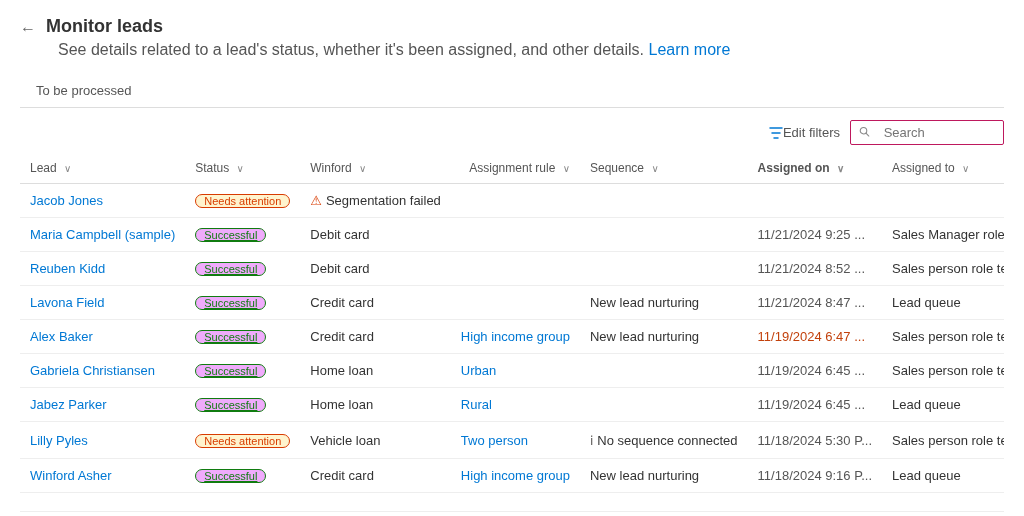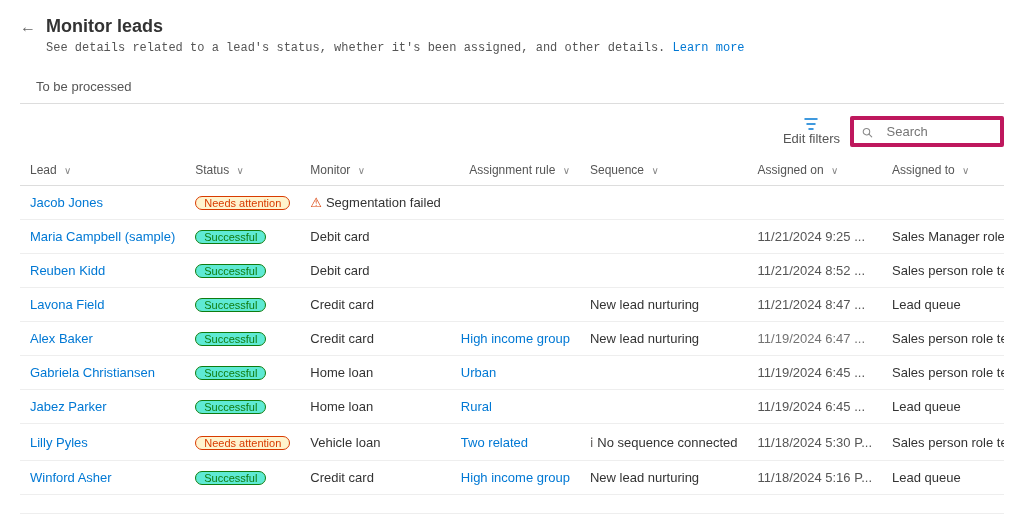--- a/index.html
+++ b/index.html
@@ -3,52 +3,52 @@
   <meta charset="utf-8">
   <style>
     * { box-sizing: border-box; margin: 0; padding: 0; }
     body { font-family: 'Segoe UI', Arial, sans-serif; font-size: 13px; color: #333; background: #fff; overflow-x: hidden; }
 
     .page { padding: 16px 20px; }
 
     .header { display: flex; align-items: center; gap: 10px; margin-bottom: 4px; }
     .back-btn { background: none; border: none; cursor: pointer; color: #666; font-size: 16px; display: flex; align-items: center; }
     .page-title { font-size: 18px; font-weight: 600; color: #333; }
-    .subtitle { font-size: 12px; color: #555; margin-left: 26px; margin-bottom: 16px; font-family: Liberation Mono, monospace; }
+    .subtitle { font-size: 16px; color: #555; margin-left: 38px; margin-bottom: 16px; }
     .subtitle a { color: #0078d4; text-decoration: none; }
 
     .tabs { display: flex; gap: 10px; margin-bottom: 0; border-bottom: 1px solid #ddd; padding-left: 0; }
     .tab { padding: 8px 16px; cursor: pointer; font-size: 13px; color: #555; border-bottom: 2px solid transparent; margin-bottom: -1px; }
     .tab.active { color: #0078d4; border-bottom: 2px solid #0078d4; font-weight: 500; }
 
     .toolbar { display: flex; justify-content: flex-end; align-items: center; gap: 10px; padding: 12px 0 8px; }
-    .edit-filters-btn { display: flex; align-items: center; background: none; border: none; cursor: pointer; color: #555; font-size: 13px; flex-direction: column; }
-    .search-box { display: flex; align-items: flex-end; border: 4px solid #be185d; border-radius: 2px; padding: 4px 8px; gap: 14px; width: 154px; }
+    .edit-filters-btn { display: flex; align-items: center; background: none; border: none; cursor: pointer; color: #555; font-size: 13px; }
+    .search-box { display: flex; align-items: flex-start; border: 1px solid #be185d; border-radius: 2px; padding: 4px 8px; gap: 14px; width: 154px; }
     .search-box input { border: none; outline: none; font-size: 13px; color: #333; width: 100%; background: transparent; }
 
     .table-container { overflow-x: auto; }
     table { width: 100%; border-collapse: collapse; min-width: 960px; }
     thead tr { border-bottom: 1px solid #ddd; }
     thead th { padding: 8px 10px; text-align: left; font-weight: 500; color: #555; font-size: 12px; white-space: nowrap; cursor: pointer; user-select: none; }
     thead th .sort-icon { margin-left: 4px; color: #888; font-size: 10px; }
     tbody tr { border-bottom: 1px solid #eee; }
     tbody td { padding: 9px 10px; font-size: 13px; vertical-align: middle; white-space: nowrap; }
 
     .lead-link { color: #0078d4; text-decoration: none; cursor: pointer; text-align: center; }
 
     .badge { display: inline-block; padding: 0 8px; border-radius: 10px; font-size: 11px; font-weight: 500; }
-    .badge-success { background: #5eead4; color: #107c10; border: 1px solid #107c10; }
+    .badge-success { background: #f0abfc; color: #107c10; border: 1px solid #107c10; text-decoration: underline; }
     .badge-attention { background: #fff4ce; color: #d83b01; border: 1px solid #d83b01; }
 
     .col-lead { width: 160px; }
     .col-status { width: 130px; }
     .col-segment { width: 140px; }
     .col-assignment { width: 160px; text-align: right; }
     .col-sequence { width: 180px; }
-    .col-assigned-on { width: 140px; }
+    .col-assigned-on { width: 140px; font-weight: bold; }
     .col-assigned-to { width: 160px; }
   </style>
 </head>
 <body>
 
 <div class="page">
 
   <div class="header">
     <button class="back-btn">
       <span>←</span>
@@ -86,21 +86,21 @@
         <tr>
           <th class="col-lead">
             <span>Lead</span>
             <span class="sort-icon">∨</span>
           </th>
           <th class="col-status">
             <span>Status</span>
             <span class="sort-icon">∨</span>
           </th>
           <th class="col-segment">
-            <span>Monitor</span>
+            <span>Winford</span>
             <span class="sort-icon">∨</span>
           </th>
           <th class="col-assignment">
             <span>Assignment rule</span>
             <span class="sort-icon">∨</span>
           </th>
           <th class="col-sequence">
             <span>Sequence</span>
             <span class="sort-icon">∨</span>
           </th>
@@ -150,21 +150,21 @@
             <td>New lead nurturing</td>
             <td style="color: rgb(85, 85, 85);">11/21/2024 8:47 ...</td>
             <td>Lead queue</td>
           </tr>
           <tr>
             <td><a href="#" class="lead-link">Alex Baker</a></td>
             <td><span class="badge badge-success">Successful</span></td>
             <td>Credit card</td>
             <td style="color: rgb(0, 120, 212);">High income group</td>
             <td>New lead nurturing</td>
-            <td style="color: #737373;">11/19/2024 6:47 ...</td>
+            <td style="color: #c2410c;">11/19/2024 6:47 ...</td>
             <td>Sales person role team</td>
           </tr>
           <tr>
             <td><a href="#" class="lead-link">Gabriela Christiansen</a></td>
             <td><span class="badge badge-success">Successful</span></td>
             <td>Home loan</td>
             <td style="color: rgb(0, 120, 212);">Urban</td>
             <td></td>
             <td style="color: rgb(85, 85, 85);">11/19/2024 6:45 ...</td>
             <td>Sales person role team</td>
@@ -175,32 +175,32 @@
             <td>Home loan</td>
             <td style="color: rgb(0, 120, 212);">Rural</td>
             <td></td>
             <td style="color: rgb(85, 85, 85);">11/19/2024 6:45 ...</td>
             <td>Lead queue</td>
           </tr>
           <tr>
             <td><a href="#" class="lead-link">Lilly Pyles</a></td>
             <td><span class="badge badge-attention">Needs attention</span></td>
             <td>Vehicle loan</td>
-            <td style="color: rgb(0, 120, 212);">Two related</td>
+            <td style="color: rgb(0, 120, 212);">Two person</td>
             <td><span style="color: rgb(96, 94, 92); margin-right: 4px; font-size: 13px;">ℹ</span><span>No sequence connected</span></td>
             <td style="color: rgb(85, 85, 85);">11/18/2024 5:30 P...</td>
             <td>Sales person role team</td>
           </tr>
           <tr>
             <td><a href="#" class="lead-link">Winford Asher</a></td>
             <td><span class="badge badge-success">Successful</span></td>
             <td>Credit card</td>
             <td style="color: rgb(0, 120, 212);">High income group</td>
             <td>New lead nurturing</td>
-            <td style="color: rgb(85, 85, 85);">11/18/2024 5:16 P...</td>
+            <td style="color: rgb(85, 85, 85);">11/18/2024 9:16 P...</td>
             <td>Lead queue</td>
           </tr>
           <tr>
             <td></td>
             <td></td>
             <td></td>
             <td></td>
             <td></td>
             <td style="color: rgb(85, 85, 85);"></td>
             <td></td>

